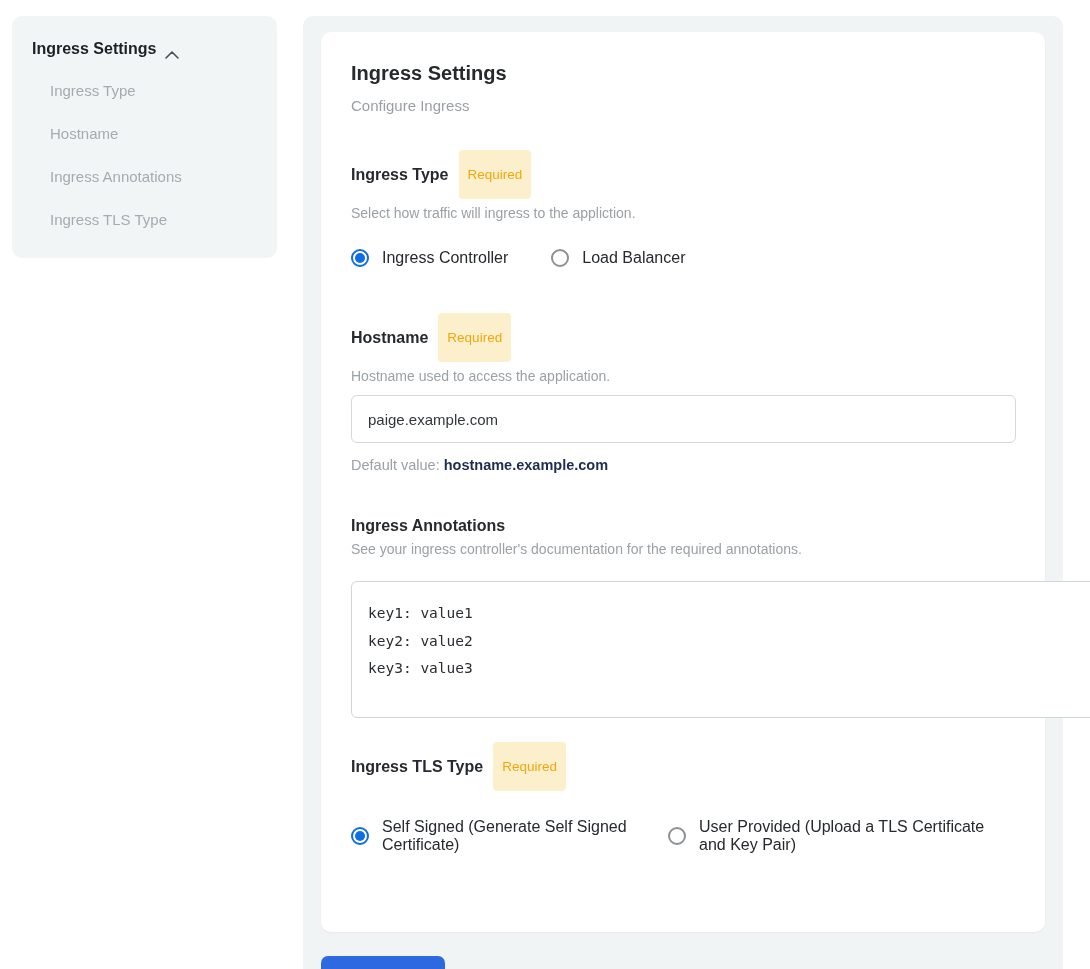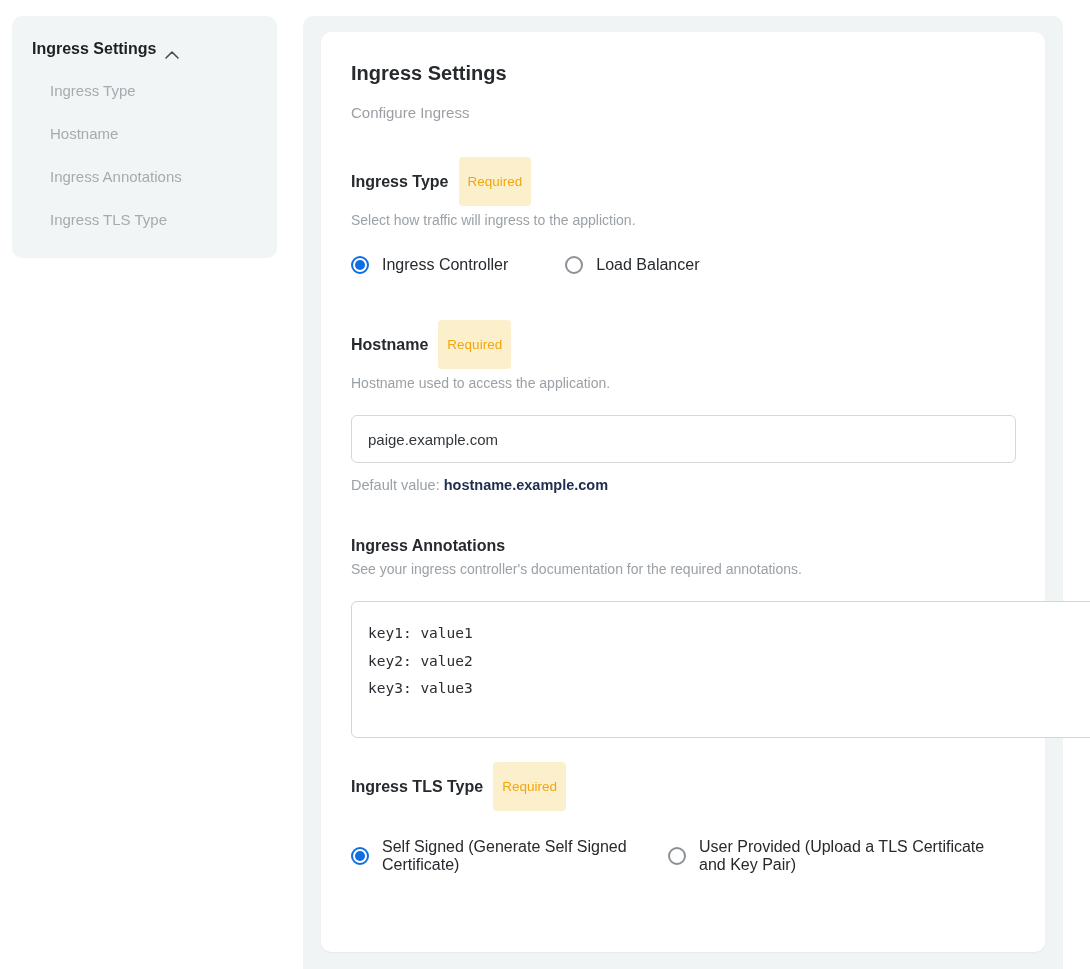--- a/index.html
+++ b/index.html
@@ -15,40 +15,40 @@
   .chev { width:14px; height:8px; display:inline-block; }
   .sidebar-items { margin-top:24px; padding-left:18px; display:flex;
     flex-direction:column; gap:26px; }
   .sidebar-item { font-size:15px; color:#a6abb0; cursor:pointer; }
 
   
   .panel { width:760px; background:#f0f4f5; border-radius:10px; padding:16px 18px 18px 18px; }
   .card { background:#ffffff; border-radius:10px; padding:30px 30px 78px 30px;
     box-shadow:0 1px 2px rgba(20,30,40,0.05); }
   .card-title { font-size:20px; font-weight:700; color:#26292d; }
-  .card-subtitle { margin-top:19px; font-size:15px; color:#9b9fa4; }
+  .card-subtitle { margin-top:12px; font-size:15px; color:#9b9fa4; }
 
   .field-label-row { display:flex; align-items:center; gap:10px; }
   .field-label { font-size:16px; font-weight:600; color:#26292d; }
   .badge { background:#fcf0cc; color:#f2a60d; font-size:13.5px; padding:16px 9px;
     border-radius:4px; line-height:17px; }
   .help { margin-top:6px; font-size:14px; color:#9ba1a6; }
 
   .field-ingress-type { margin-top:36px; }
-  .radio-row { margin-top:28px; display:flex; gap:57px; }
+  .radio-row { margin-top:28px; display:flex; gap:43px; }
   .radio-option { display:flex; align-items:center; gap:13px; cursor:pointer; }
   .radio { width:18px; height:18px; border-radius:50%; border:2px solid #8c9196;
     background:#fff; position:relative; flex:0 0 18px; }
   .radio.selected { border-color:#0f6ee4; }
   .radio.selected::after { content:""; position:absolute; inset:2px;
     border-radius:50%; background:#0f6ee4; }
   .radio-label { font-size:16px; color:#26292d; }
 
   .field-hostname { margin-top:46px; }
-  .text-input { margin-top:24px; width:665px; height:48px; border:1px solid #d2d8dc;
+  .text-input { margin-top:11px; width:665px; height:48px; border:1px solid #d2d8dc;
     border-radius:6px; padding:0 16px; font-size:15px; color:#33373c;
     font-family:"Liberation Sans", sans-serif; background:#fff; display:block; }
   .default-line { margin-top:14px; font-size:14.5px; color:#9ba1a6; }
   .default-value { color:#1d2c4f; font-weight:700; }
 
   .field-annotations { margin-top:44px; }
   .textarea { margin-top:24px; width:789px; height:137px; border:1px solid #d0d6da;
     border-radius:6px; padding:18px 16px; font-size:14.5px; line-height:27.5px;
     color:#2a2d31; font-family:"DejaVu Sans Mono","Liberation Mono",monospace;
     resize:both; display:block; }

